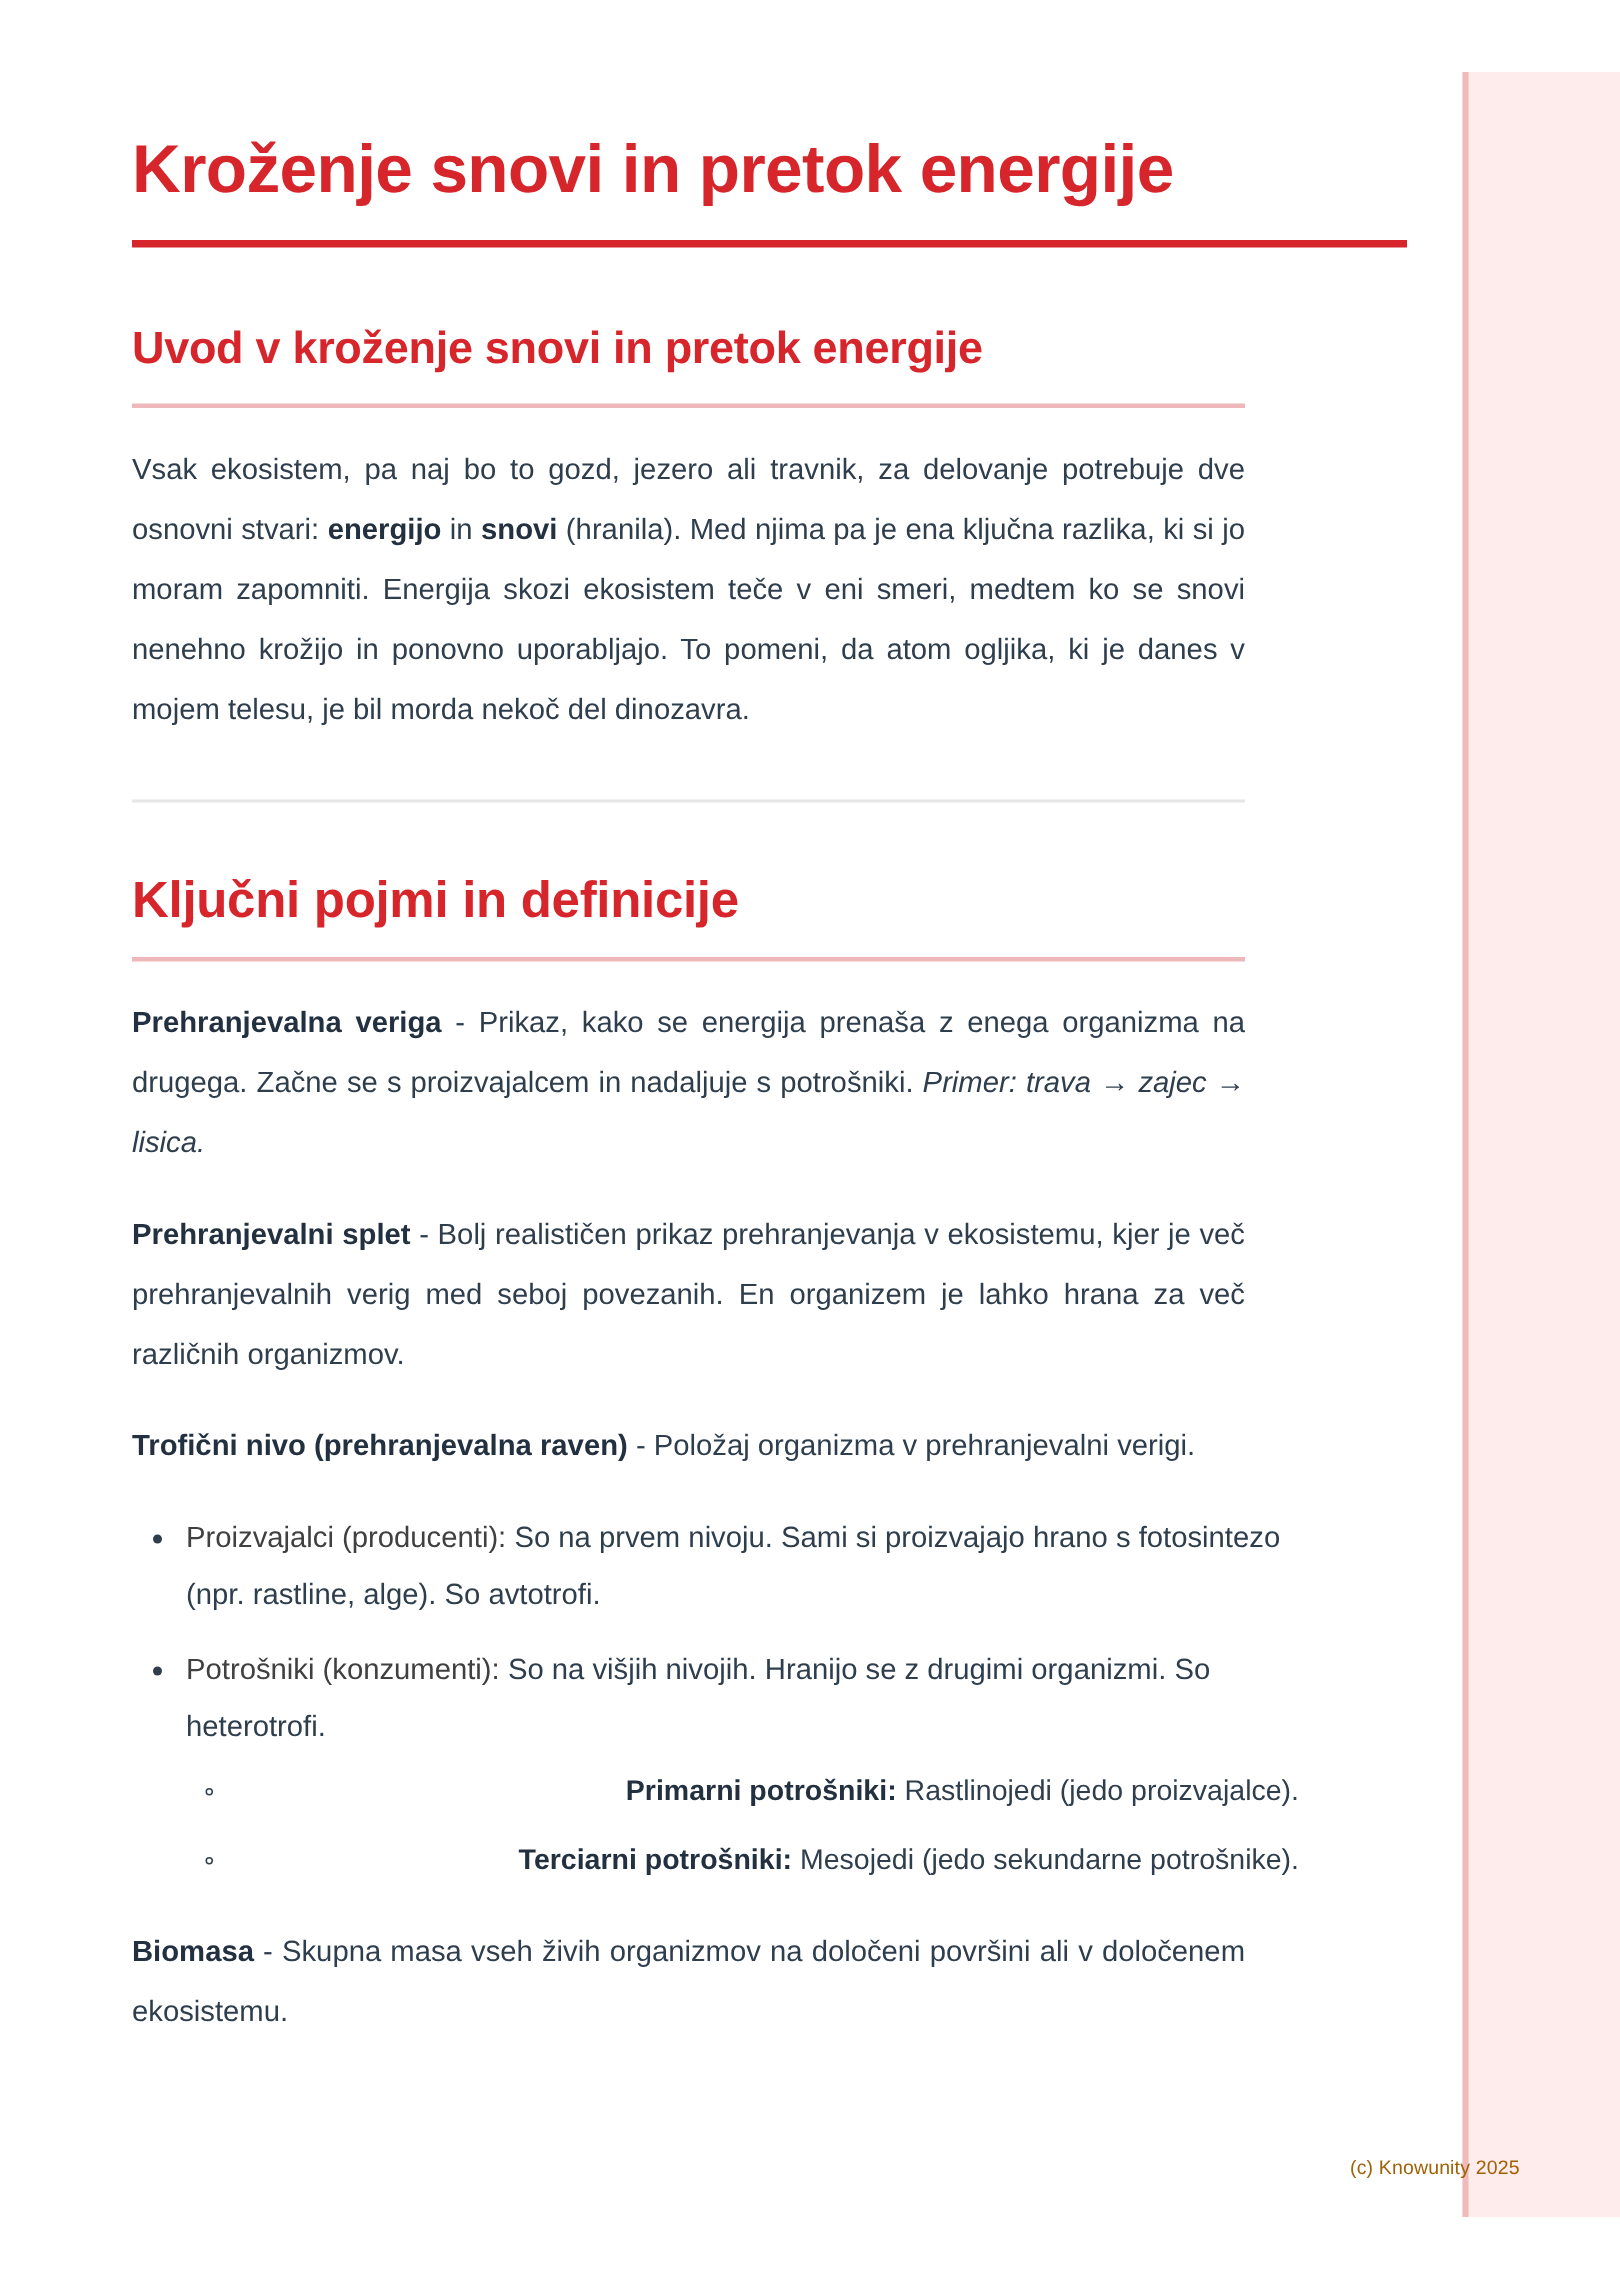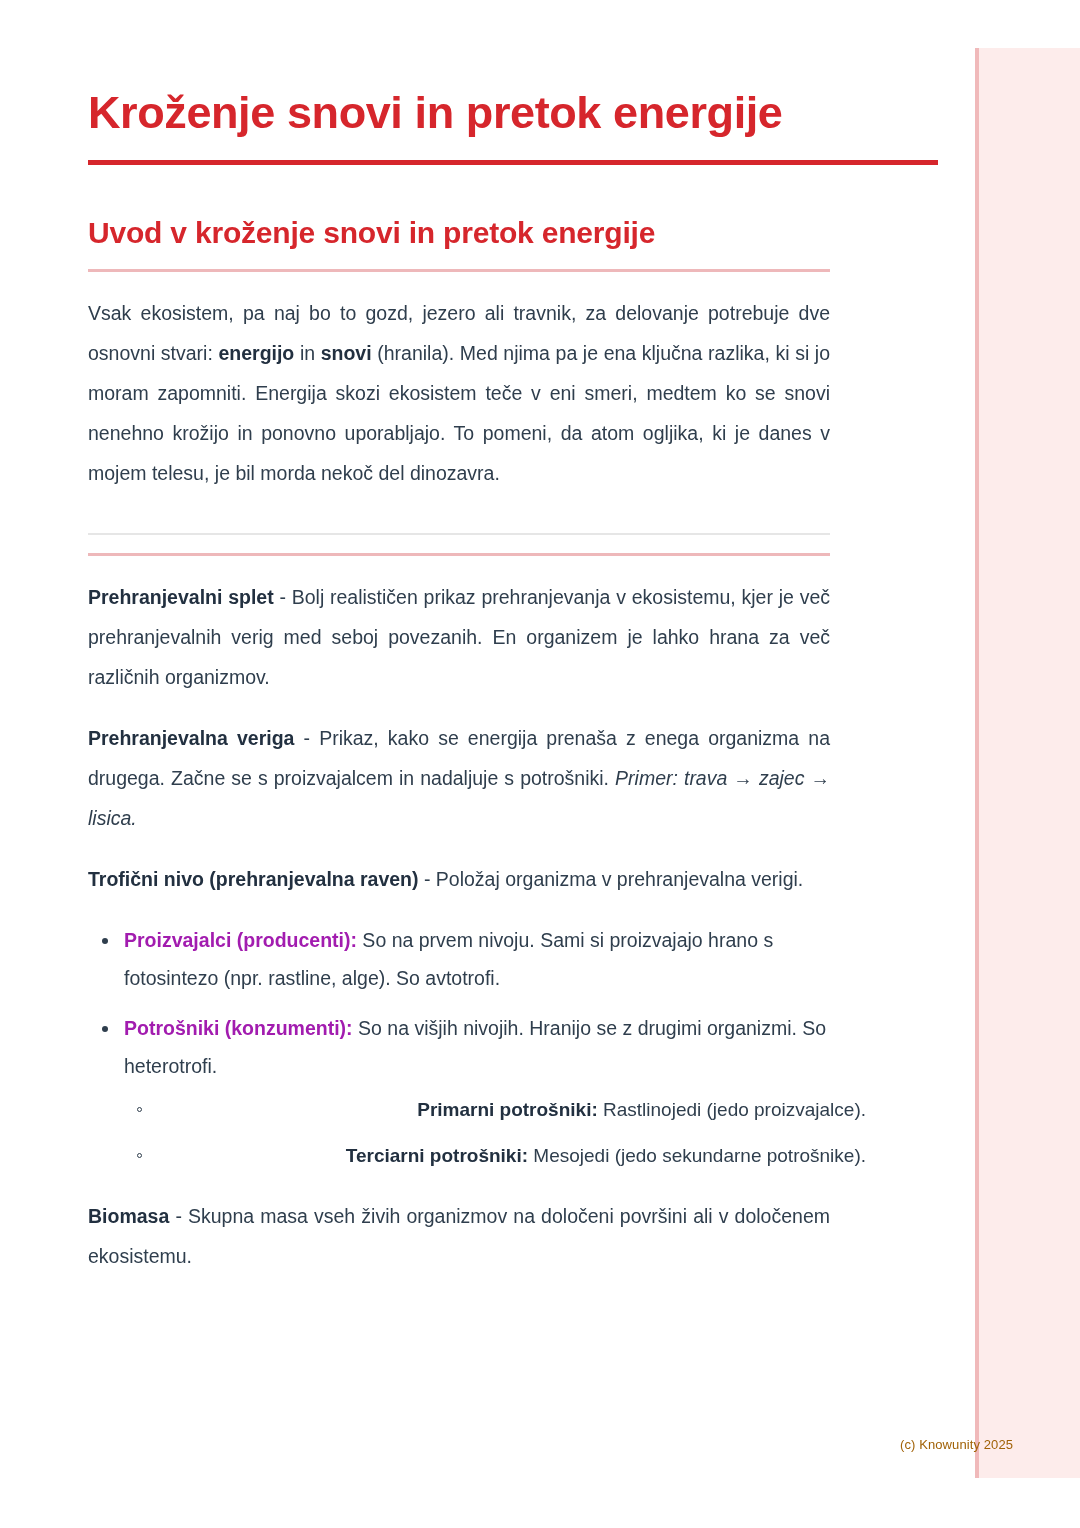--- a/index.html
+++ b/index.html
@@ -112,21 +112,21 @@
   ul.level1 > li::before {
     content: "";
     position: absolute;
     left: -22px;
     top: 17px;
     width: 6px;
     height: 6px;
     border-radius: 50%;
     background: #2f3e4d;
   }
-  ul.level1 > li b { font-weight: bold; color: #a21caf; }
+  ul.level1 > li b { font-weight: normal; color: #404040; }
 
   ul.level2 {
     margin: 6px 0 6px 0;
     padding-left: 35px;
     list-style: none;
   }
   ul.level2 > li {
     position: relative;
     font-size: 19px;
     line-height: 38px;
@@ -168,27 +168,28 @@
   <h1 class="doc-title">Kroženje snovi in pretok energije</h1>
   <div class="title-rule"></div>
 
   <h2 class="section-heading">Uvod v kroženje snovi in pretok energije</h2>
   <div class="section-rule"></div>
 
   <p class="body"><span>Vsak ekosistem, pa naj bo to gozd, jezero ali travnik, za delovanje potrebuje dve osnovni stvari: </span><b>energijo</b><span> in </span><b>snovi</b><span> (hranila). Med njima pa je ena ključna razlika, ki si jo moram zapomniti. Energija skozi ekosistem teče v eni smeri, medtem ko se snovi nenehno krožijo in ponovno uporabljajo. To pomeni, da atom ogljika, ki je danes v mojem telesu, je bil morda nekoč del dinozavra.</span></p>
 
   <div class="gray-divider"></div>
 
+  <h2 class="section-heading big">Ključni pojmi in definicije</h2>
   <div class="section-rule"></div>
 
+  <p class="body"><b>Prehranjevalna veriga</b><span> - Prikaz, kako se energija prenaša z enega organizma na drugega. Začne se s proizvajalcem in nadaljuje s potrošniki. </span><i>Primer: trava → zajec → lisica.</i></p>
+
   <p class="body"><b>Prehranjevalni splet</b><span> - Bolj realističen prikaz prehranjevanja v ekosistemu, kjer je več prehranjevalnih verig med seboj povezanih. En organizem je lahko hrana za več različnih organizmov.</span></p>
 
-  <p class="body"><b>Prehranjevalna veriga</b><span> - Prikaz, kako se energija prenaša z enega organizma na drugega. Začne se s proizvajalcem in nadaljuje s potrošniki. </span><i>Primer: trava → zajec → lisica.</i></p>
-
-  <p class="body left"><b>Trofični nivo (prehranjevalna raven)</b><span> - Položaj organizma v prehranjevalna verigi.</span></p>
+  <p class="body left"><b>Trofični nivo (prehranjevalna raven)</b><span> - Položaj organizma v prehranjevalni verigi.</span></p>
 
   <ul class="level1">
     <li>
       <b>Proizvajalci (producenti):</b><span> So na prvem nivoju. Sami si proizvajajo hrano s fotosintezo (npr. rastline, alge). So avtotrofi.</span>
     </li>
     <li>
       <b>Potrošniki (konzumenti):</b><span> So na višjih nivojih. Hranijo se z drugimi organizmi. So heterotrofi.</span>
       <ul class="level2">
         <li><b>Primarni potrošniki:</b><span> Rastlinojedi (jedo proizvajalce).</span></li>
         <li><b>Terciarni potrošniki:</b><span> Mesojedi (jedo sekundarne potrošnike).</span></li>

